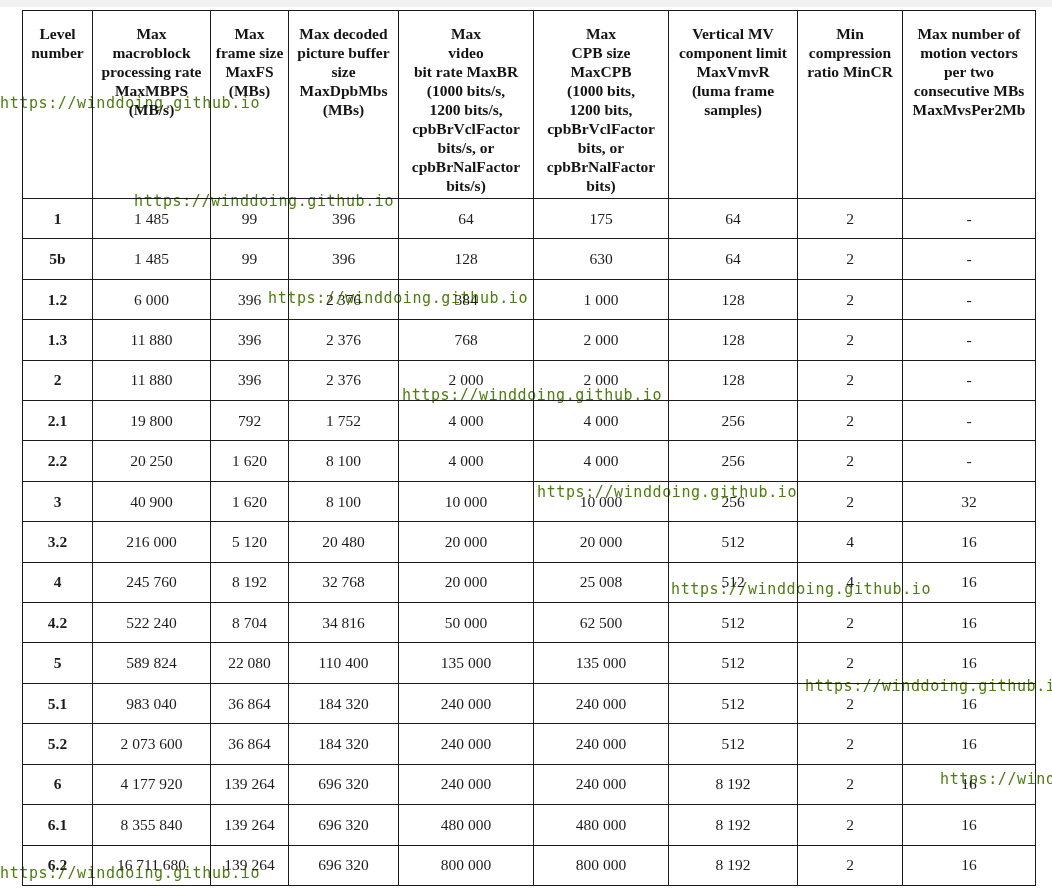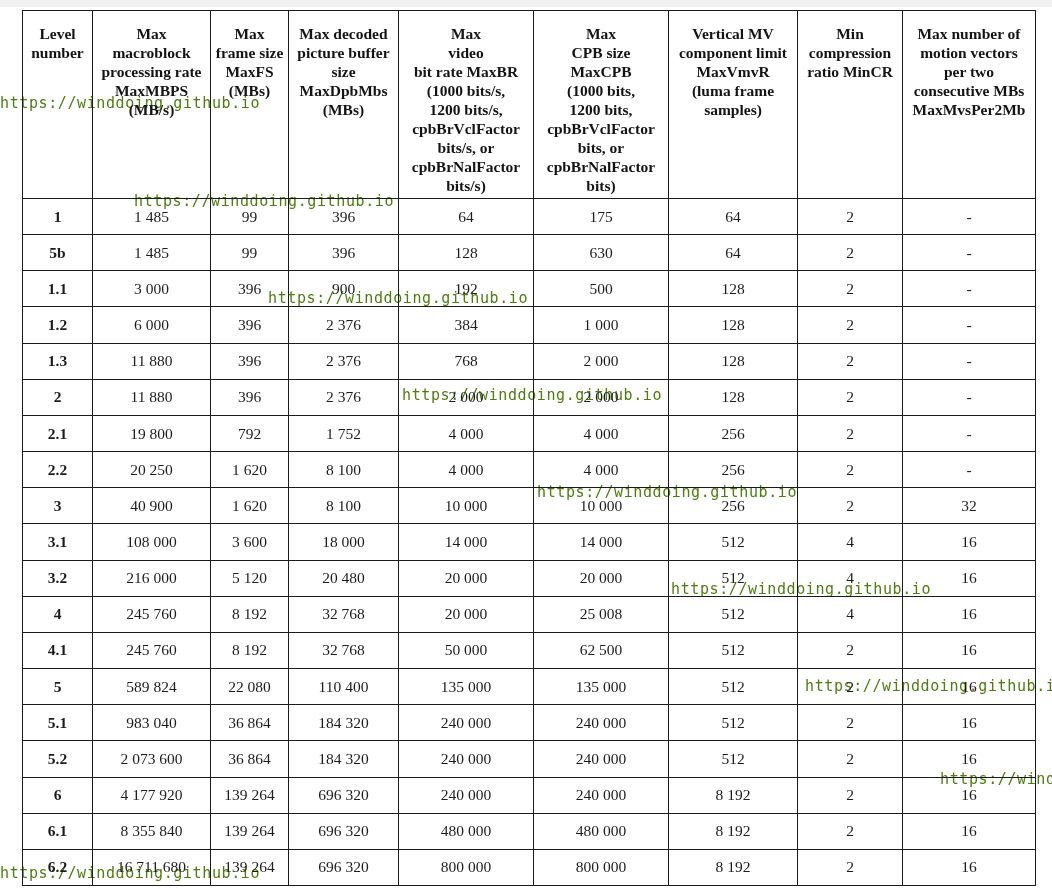--- a/index.html
+++ b/index.html
@@ -162,31 +162,20 @@
       <td>1 485</td>
       <td>99</td>
       <td>396</td>
       <td>128</td>
       <td>630</td>
       <td>64</td>
       <td>2</td>
       <td>-</td>
     </tr>
         <tr>
-      <td class="level-cell">1.1</td>
-      <td>3 000</td>
-      <td>396</td>
-      <td>900</td>
-      <td>192</td>
-      <td>500</td>
-      <td>128</td>
-      <td>2</td>
-      <td>-</td>
-    </tr>
-        <tr>
       <td class="level-cell">1.2</td>
       <td>6 000</td>
       <td>396</td>
       <td>2 376</td>
       <td>384</td>
       <td>1 000</td>
       <td>128</td>
       <td>2</td>
       <td>-</td>
     </tr>
@@ -239,31 +228,20 @@
       <td>40 900</td>
       <td>1 620</td>
       <td>8 100</td>
       <td>10 000</td>
       <td>10 000</td>
       <td>256</td>
       <td>2</td>
       <td>32</td>
     </tr>
         <tr>
-      <td class="level-cell">3.1</td>
-      <td>108 000</td>
-      <td>3 600</td>
-      <td>18 000</td>
-      <td>14 000</td>
-      <td>14 000</td>
-      <td>512</td>
-      <td>4</td>
-      <td>16</td>
-    </tr>
-        <tr>
       <td class="level-cell">3.2</td>
       <td>216 000</td>
       <td>5 120</td>
       <td>20 480</td>
       <td>20 000</td>
       <td>20 000</td>
       <td>512</td>
       <td>4</td>
       <td>16</td>
     </tr>
@@ -272,24 +250,24 @@
       <td>245 760</td>
       <td>8 192</td>
       <td>32 768</td>
       <td>20 000</td>
       <td>25 008</td>
       <td>512</td>
       <td>4</td>
       <td>16</td>
     </tr>
         <tr>
-      <td class="level-cell">4.1</td>
-      <td>245 760</td>
-      <td>8 192</td>
-      <td>32 768</td>
+      <td class="level-cell">4.2</td>
+      <td>522 240</td>
+      <td>8 704</td>
+      <td>34 816</td>
       <td>50 000</td>
       <td>62 500</td>
       <td>512</td>
       <td>2</td>
       <td>16</td>
     </tr>
         <tr>
       <td class="level-cell">5</td>
       <td>589 824</td>
       <td>22 080</td>

